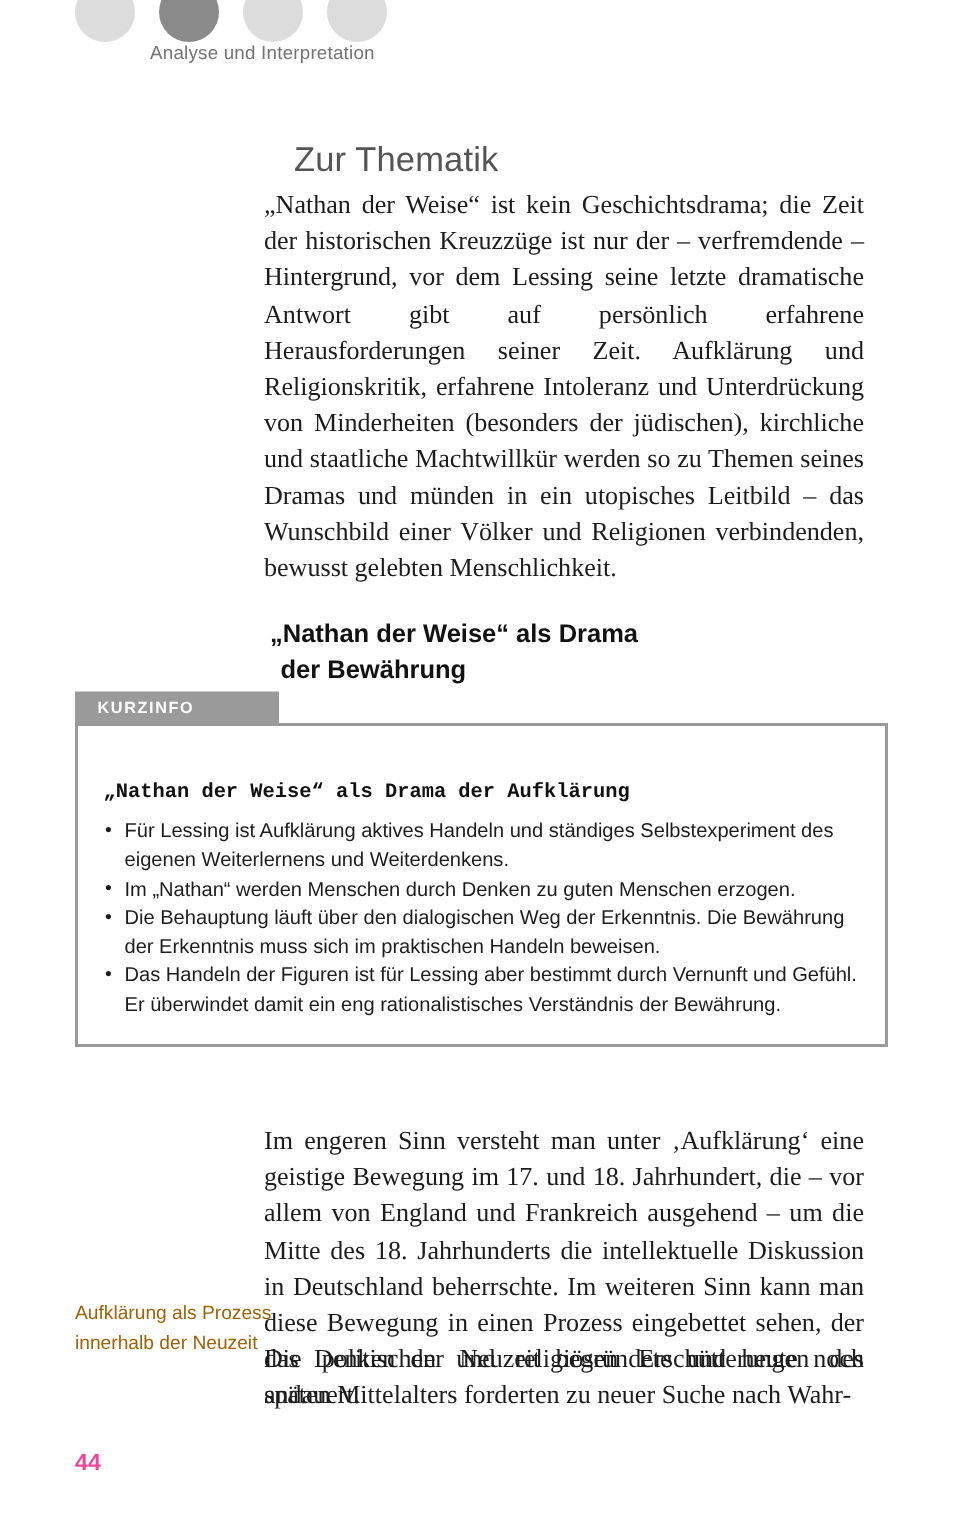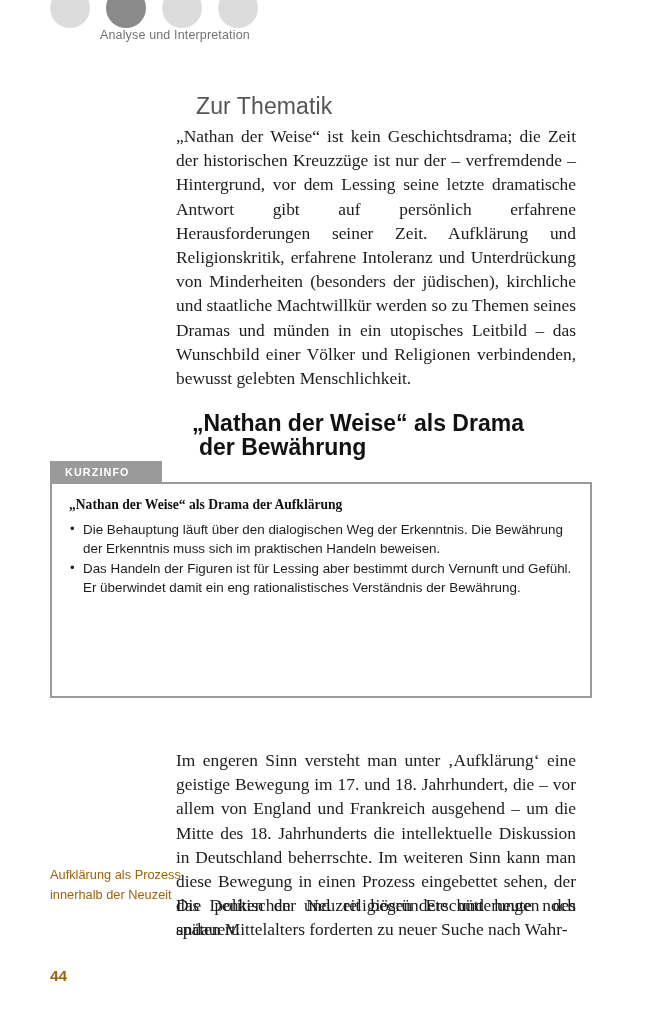--- a/index.html
+++ b/index.html
@@ -69,37 +69,37 @@
     color: #1c1c1c;
   }
   .body-col p { margin: 0; }
   #para-intro { top: 124px; }
   #para-body-1 { top: 748px; }
   #para-body-2 { top: 893px; }
 
   
   .subhead {
     position: absolute;
-    left: 192px;
+    left: 180px;
     top: 411px;
     width: 400px;
-    font-size: 23px;
+    font-size: 17px;
     font-weight: bold;
     line-height: 24px;
     color: #111111;
     font-family: "Liberation Sans", sans-serif;
   }
   .subhead .line2 { padding-left: 7px; display: block; }
 
   
   .kurzinfo-tab {
     position: absolute;
     left: 50px;
     top: 461px;
-    width: 112px;
+    width: 136px;
     height: 21px;
     background: #9a9a9a;
     color: #ffffff;
     font-size: 10.8px;
     font-weight: bold;
     letter-spacing: 1.1px;
     display: flex;
     align-items: center;
     padding-left: 15px;
     box-sizing: border-box;
@@ -117,21 +117,22 @@
     box-sizing: border-box;
     background: #ffffff;
     padding: 11px 16px 0 17px;
   }
   .ki-title {
     font-size: 13.6px;
     font-weight: bold;
     color: #111111;
     line-height: 19px;
     margin-bottom: 6px;
-    font-family: Liberation Serif, serif;
+    font-family: Liberation Mono, monospace;
+    margin-top: 24px;
   }
   .ki-list {
     list-style: none;
     margin: 0;
     padding: 0;
   }
   .ki-list li {
     position: relative;
     padding-left: 14px;
     font-size: 13.4px;
@@ -161,21 +162,21 @@
     font-family: "Liberation Sans", sans-serif;
   }
 
   
   .page-number {
     position: absolute;
     left: 50px;
     top: 967px;
     font-size: 15.5px;
     font-weight: bold;
-    color: #a16207;
+    color: #ec4899;
     font-family: "Liberation Sans", sans-serif;
   }
 </style>
 </head>
 <body>
 
 <div class="dots">
   <div class="dot"></div>
   <div class="dot active"></div>
   <div class="dot"></div>
@@ -193,20 +194,22 @@
 <div class="subhead">
   <span class="line1">„Nathan der Weise“ als Drama</span>
   <span class="line2">der Bewährung</span>
 </div>
 
 <div class="kurzinfo-tab">KURZINFO</div>
 
 <div class="kurzinfo-box">
   <div class="ki-title">„Nathan der Weise“ als Drama der Aufklärung</div>
   <ul class="ki-list">
+    <li>Für Lessing ist Aufklärung aktives Handeln und ständiges Selbstexperiment des eigenen Weiterlernens und Weiterdenkens.</li>
+    <li>Im „Nathan“ werden Menschen durch Denken zu guten Menschen erzogen.</li>
     <li>Die Behauptung läuft über den dialogischen Weg der Erkenntnis. Die Bewährung der Erkenntnis muss sich im praktischen Handeln beweisen.</li>
     <li>Das Handeln der Figuren ist für Lessing aber bestimmt durch Vernunft und Gefühl. Er überwindet damit ein eng rationalistisches Verständnis der Bewährung.</li>
   </ul>
 </div>
 
 <div class="body-col" id="para-body-1">
   <p>Im engeren Sinn versteht man unter ‚Aufklärung‘ eine geistige Bewegung im 17. und 18. Jahrhundert, die – vor allem von England und Frankreich ausgehend – um die Mitte des 18. Jahrhunderts die intellektuelle Diskussion in Deutschland beherrschte. Im weiteren Sinn kann man diese Bewegung in einen Prozess eingebettet sehen, der das Denken der Neuzeit begründete und heute noch andauert.</p>
 </div>
 
 <div class="body-col" id="para-body-2">

